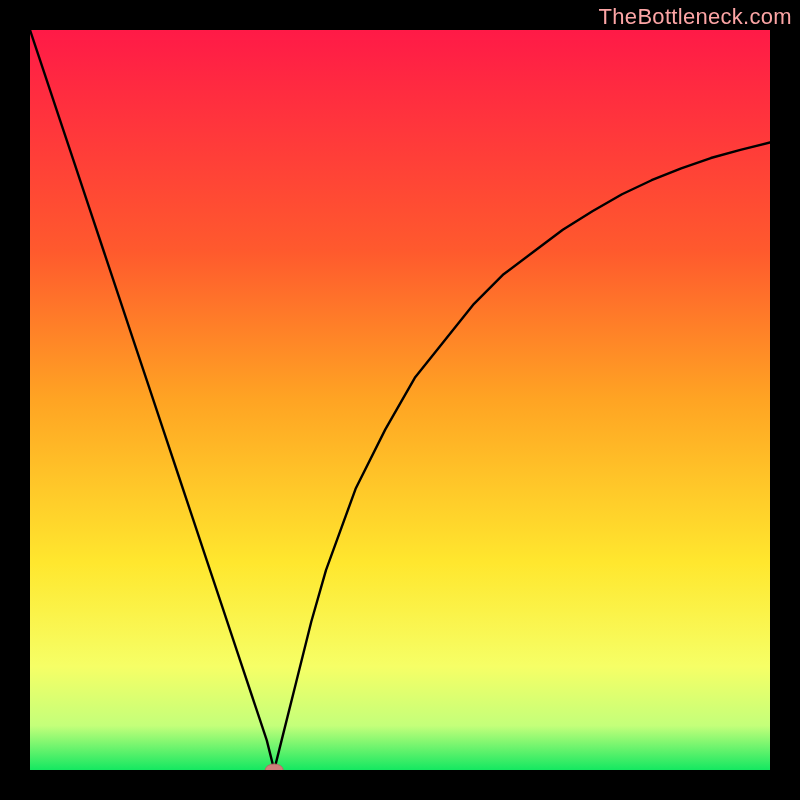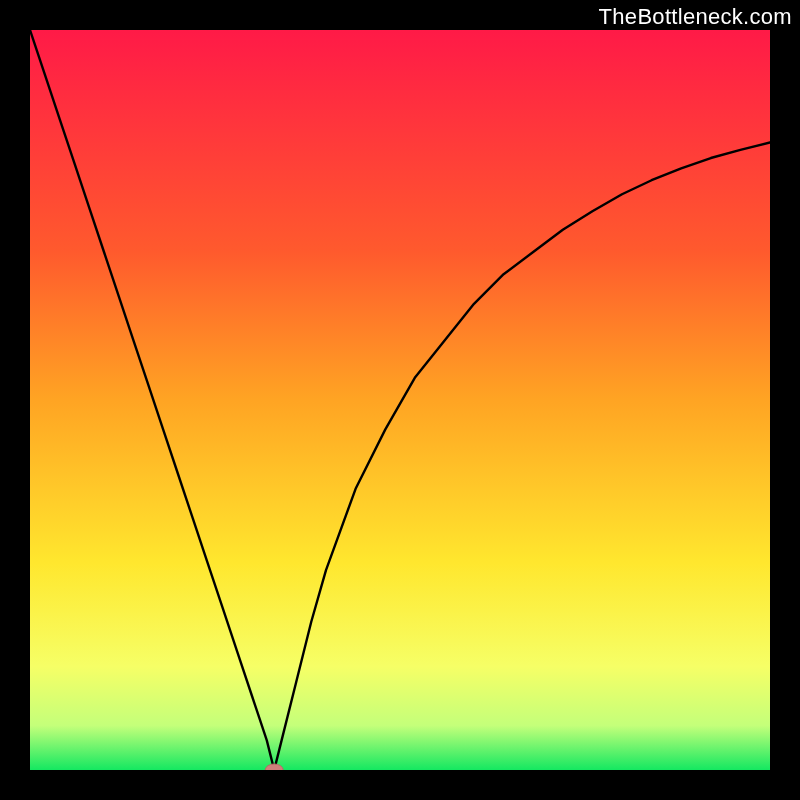--- a/index.html
+++ b/index.html
@@ -21,21 +21,21 @@
     position: absolute;
     left: 30px;
     top: 30px;
     width: 740px;
     height: 740px;
   }
   .watermark {
     position: absolute;
     top: 4px;
     right: 8px;
-    color: #ffffff;
+    color: #fca5a5;
     font-size: 22px;
     font-weight: 500;
     letter-spacing: 0.3px;
     user-select: none;
   }
 </style>
 </head>
 <body>
 
 <div class="frame">

